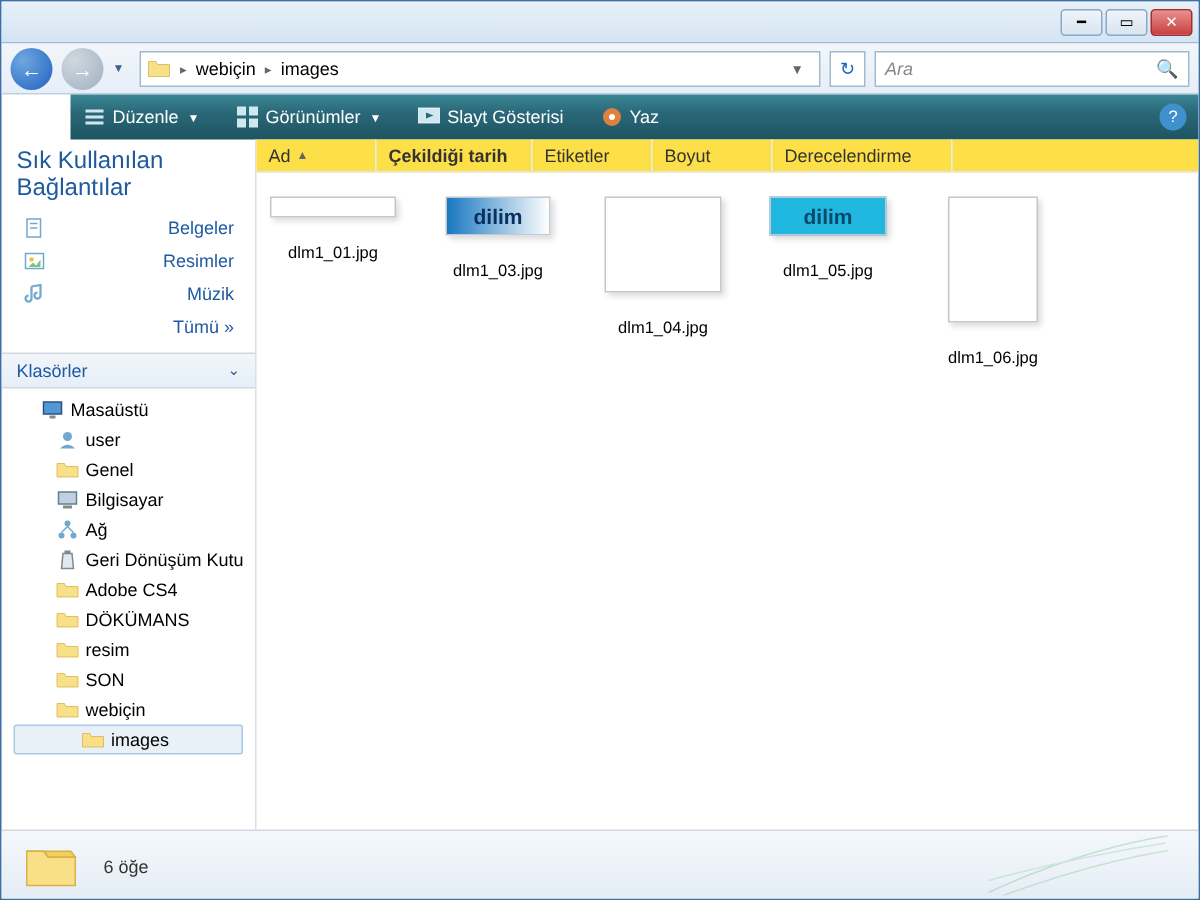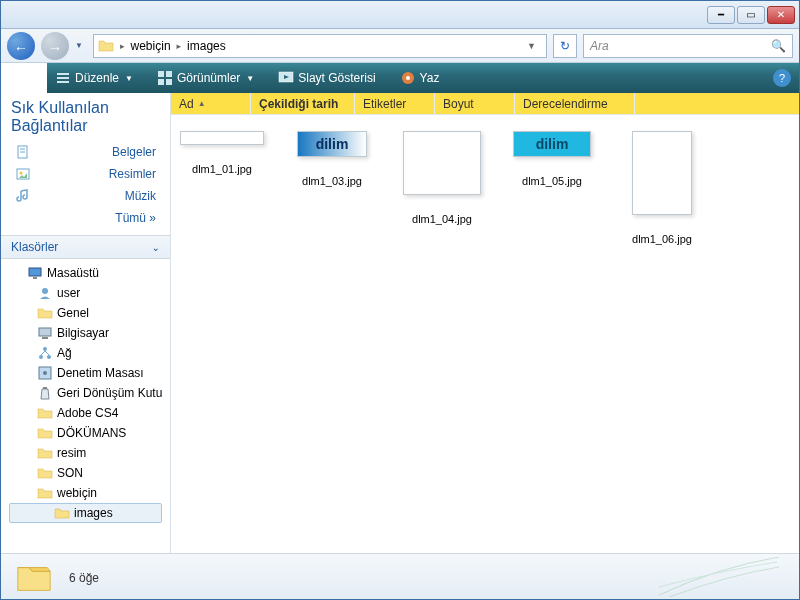--- a/index.html
+++ b/index.html
@@ -216,28 +216,20 @@
               <circle cx="4" cy="12" r="2" fill="#70a8d0"></circle>
               <circle cx="12" cy="12" r="2" fill="#70a8d0"></circle>
               <circle cx="8" cy="4" r="2" fill="#70a8d0"></circle>
               <path d="M8 6 L4 10 M8 6 L12 10" stroke="#70a8d0"></path>
             </svg></span>
           <span>Ağ</span>
         </div>
         <div class="treeitem i1">
           <span class="twisty"></span>
           <span class="ico"><svg width="16" height="16" viewBox="0 0 16 16">
-              <rect x="2" y="2" width="12" height="12" fill="#c0d8f0" stroke="#608090"></rect>
-              <circle cx="8" cy="8" r="2" fill="#608090"></circle>
-            </svg></span>
-          <span>Denetim Masası</span>
-        </div>
-        <div class="treeitem i1">
-          <span class="twisty"></span>
-          <span class="ico"><svg width="16" height="16" viewBox="0 0 16 16">
               <path d="M5 4 h6 l1 10 h-8 z" fill="#e0e8f0" stroke="#808890"></path>
               <rect x="6" y="2" width="4" height="2" fill="#808890"></rect>
             </svg></span>
           <span>Geri Dönüşüm Kutu</span>
         </div>
         <div class="treeitem i1">
           <span class="twisty"></span>
           <span class="ico"><svg width="16" height="16" viewBox="0 0 16 16">
               <path class="foldsvg" d="M1 4 h5 l1 2 h8 v7 H1 z"></path>
             </svg></span>

